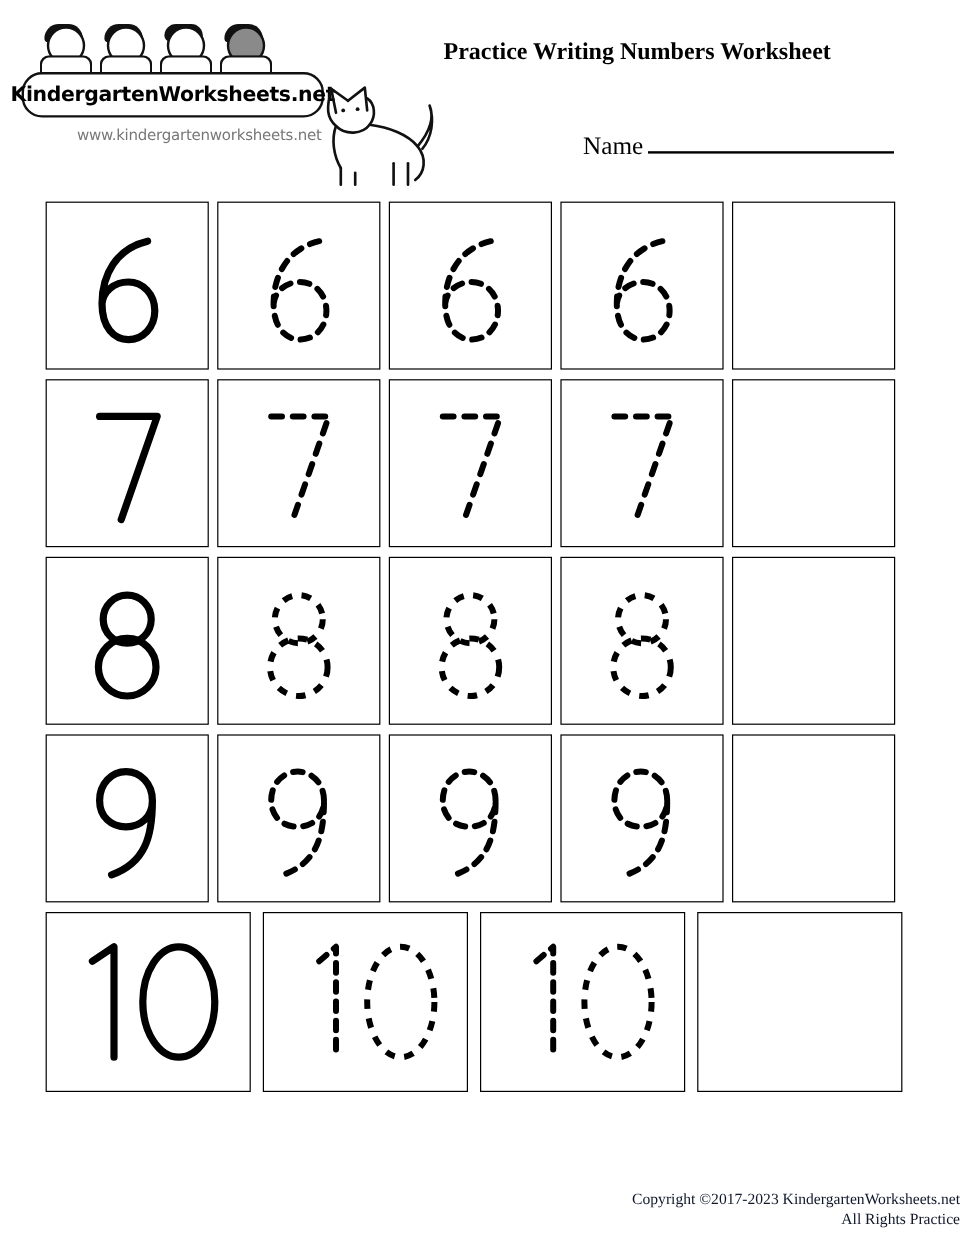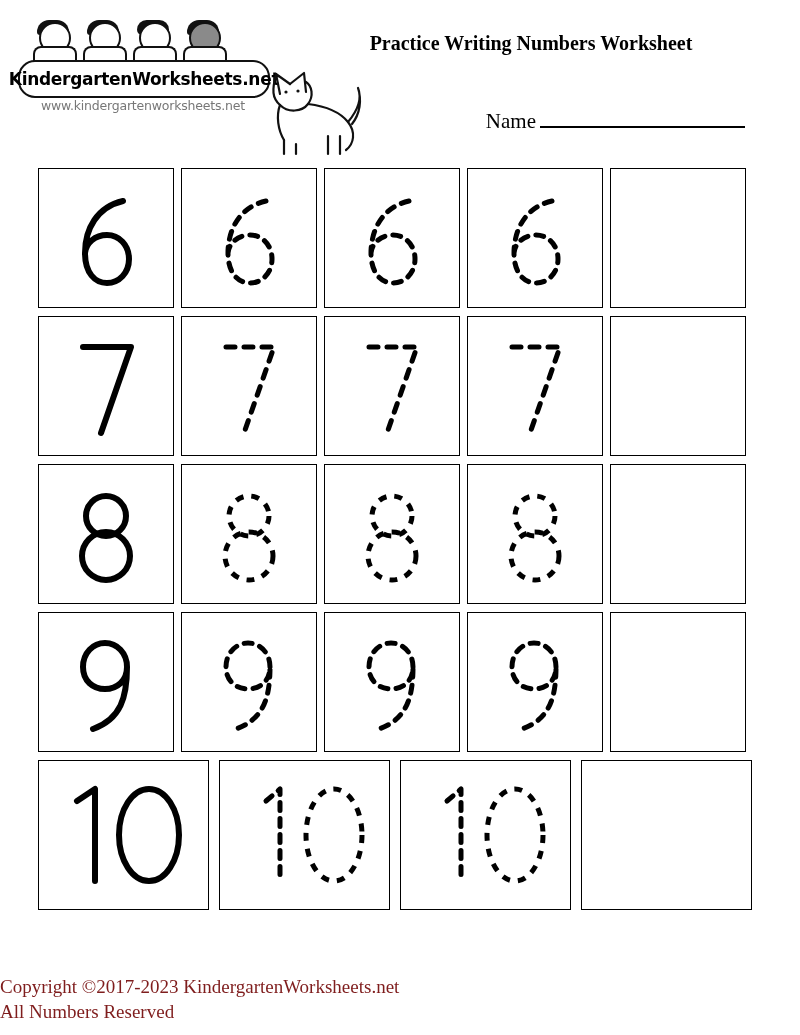--- a/index.html
+++ b/index.html
@@ -89,21 +89,22 @@
     justify-content: center;
   }
   .logo-pill span {
     font-family: "DejaVu Sans", sans-serif;
     font-weight: bold;
     font-size: 17px;
     letter-spacing: -0.3px;
     white-space: nowrap;
   }
   .logo-url {
-    text-align: center;
+    margin-top: 7px;
+    text-align: right;
     width: 250px;
     font-family: "DejaVu Sans", sans-serif;
     font-size: 12.5px;
     color: #777777;
     letter-spacing: -0.2px;
   }
 
   .cat {
     position: absolute;
     left: 262px;
@@ -170,24 +171,24 @@
     justify-content: center;
   }
   .glyph svg { display: block; }
 
   
   .footer {
     position: absolute;
     left: 0;
     right: 0;
     bottom: 10px;
-    text-align: left;
-    font-size: 19px;
+    text-align: right;
+    font-size: 13px;
     line-height: 1.35;
-    color: #7f1d1d;
+    color: #0f172a;
   }
 </style>
 </head>
 <body>
 
 <div class="header">
 
   <div class="logo-block">
     <div class="kids-row">
       <div class="kid k1">
@@ -402,14 +403,14 @@
         </svg>
       </div>
     </div>
     <div class="cell wide blank-cell"></div>
   </div>
 
 </div>
 
 <div class="footer">
   <div>Copyright ©2017-2023 KindergartenWorksheets.net</div>
-  <div>All Numbers Reserved</div>
+  <div>All Rights Practice</div>
 </div>
 
 </body></html>

